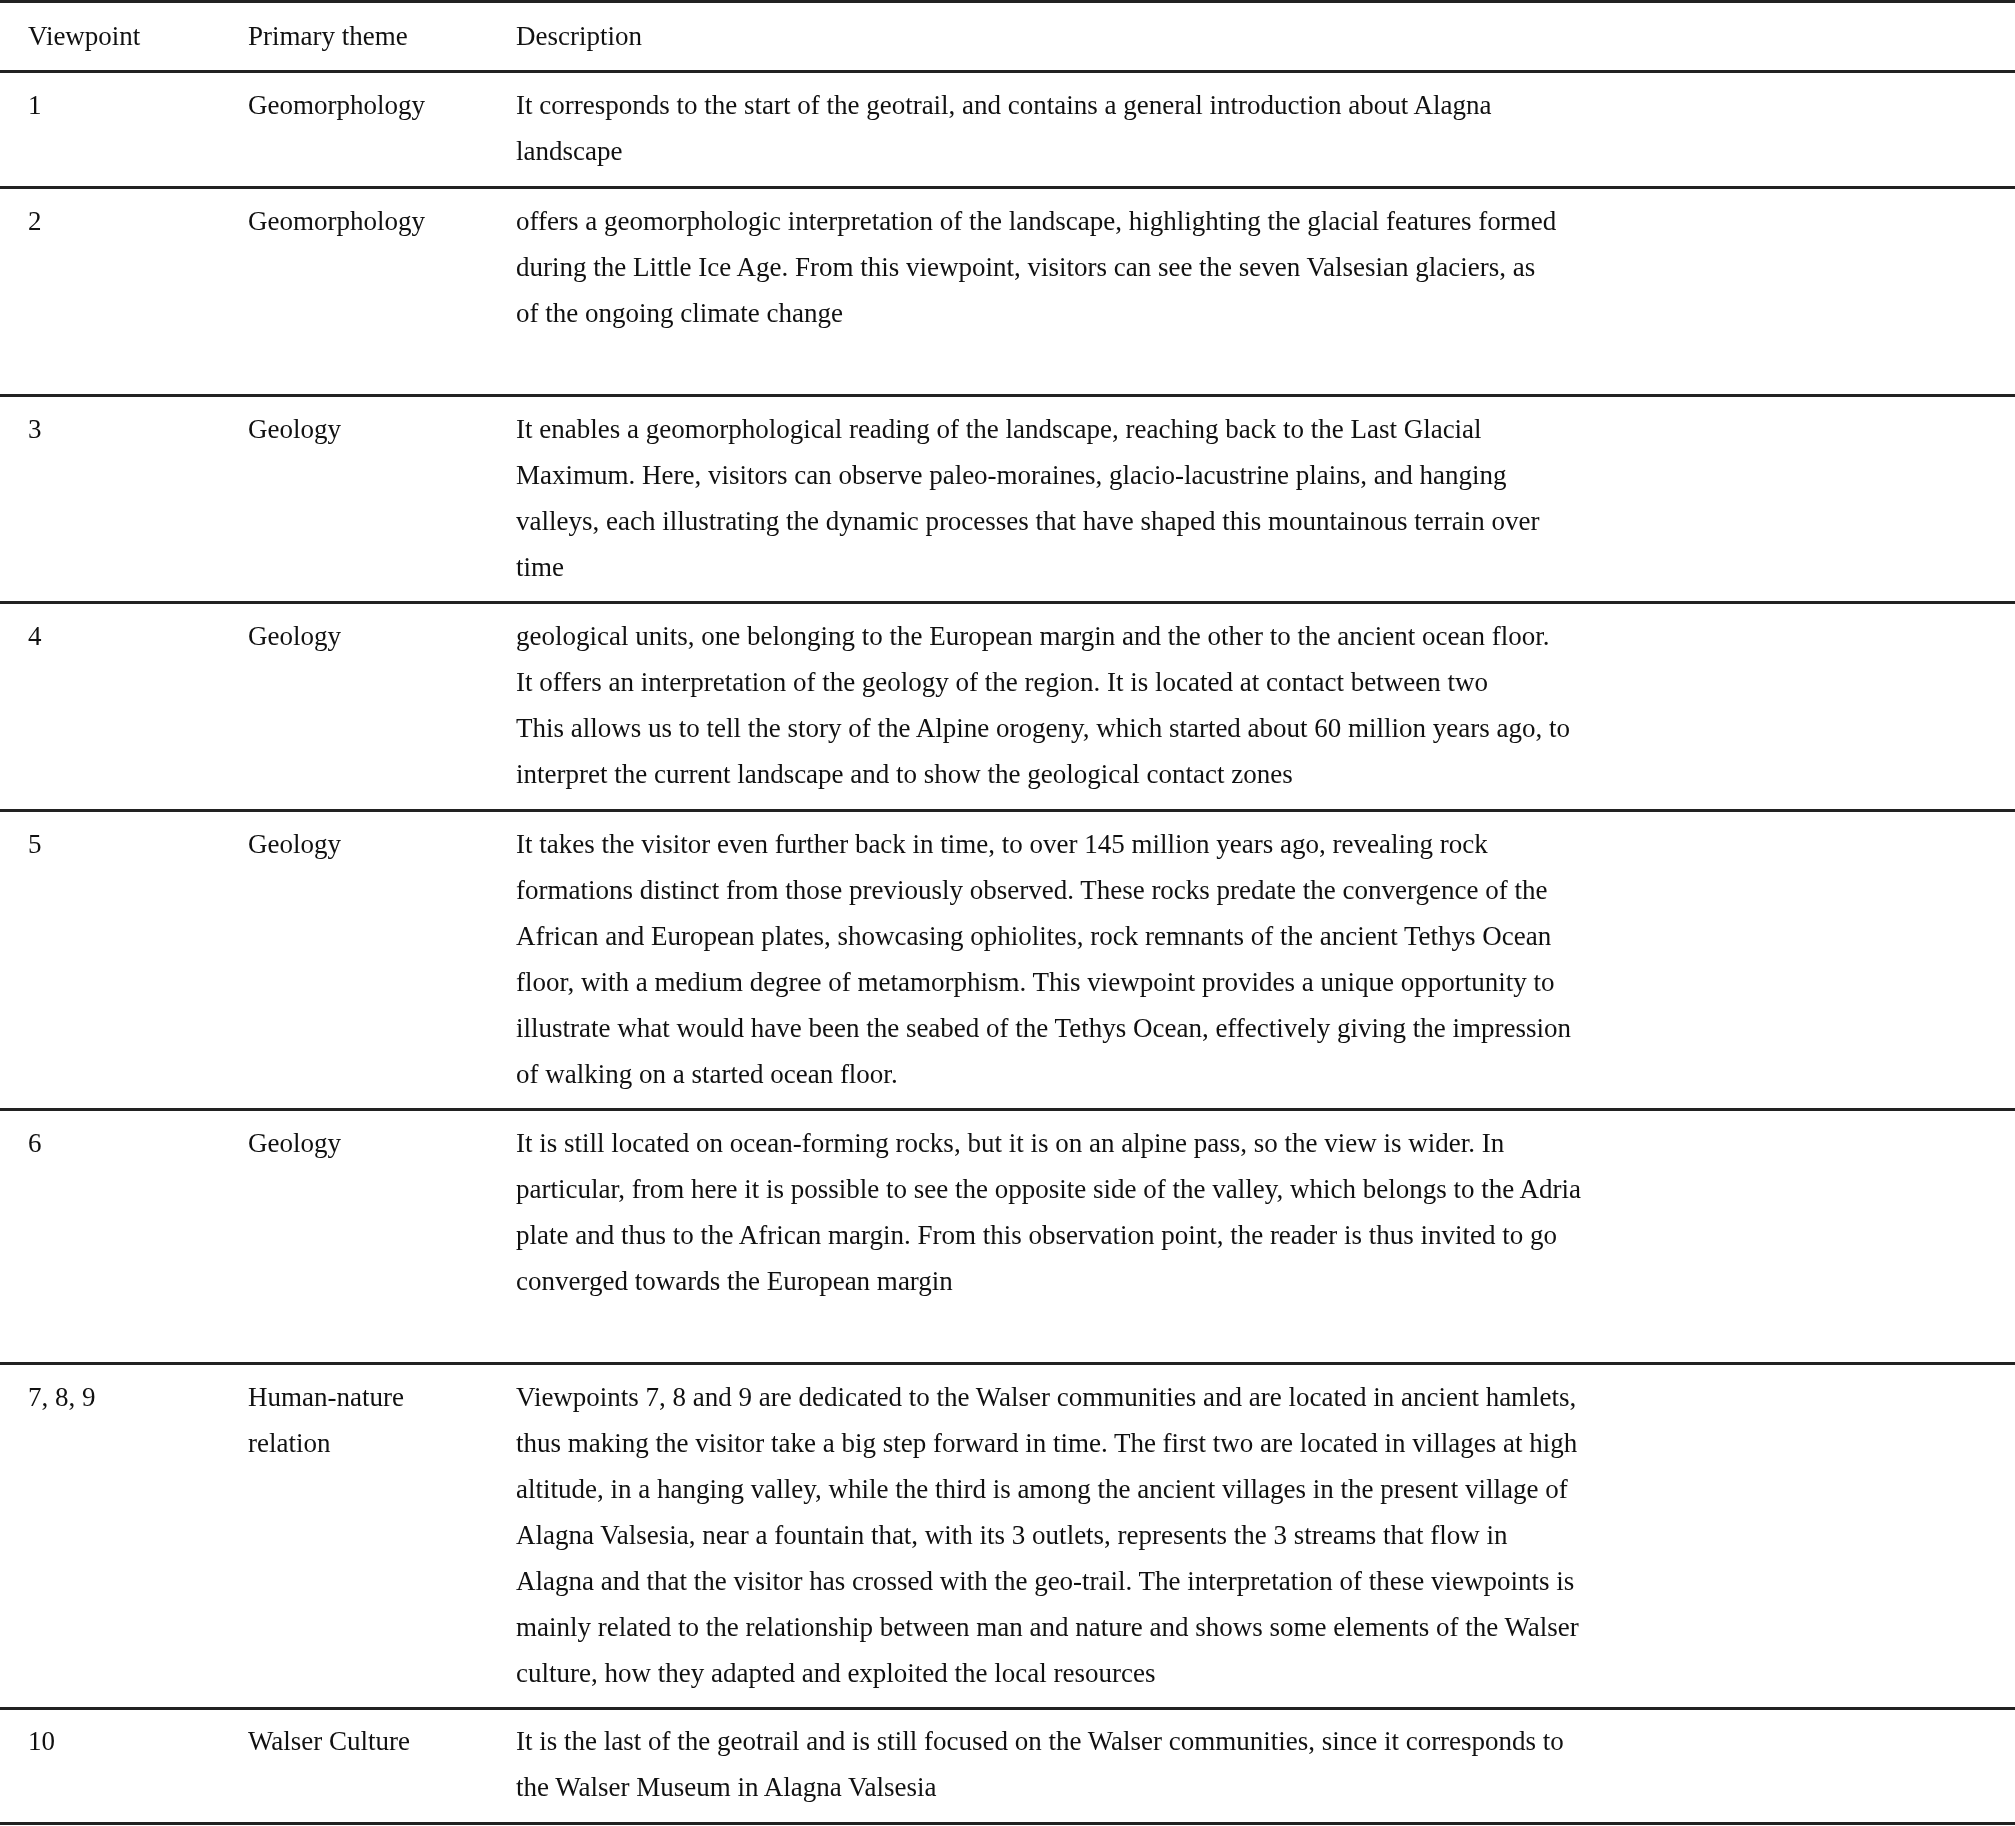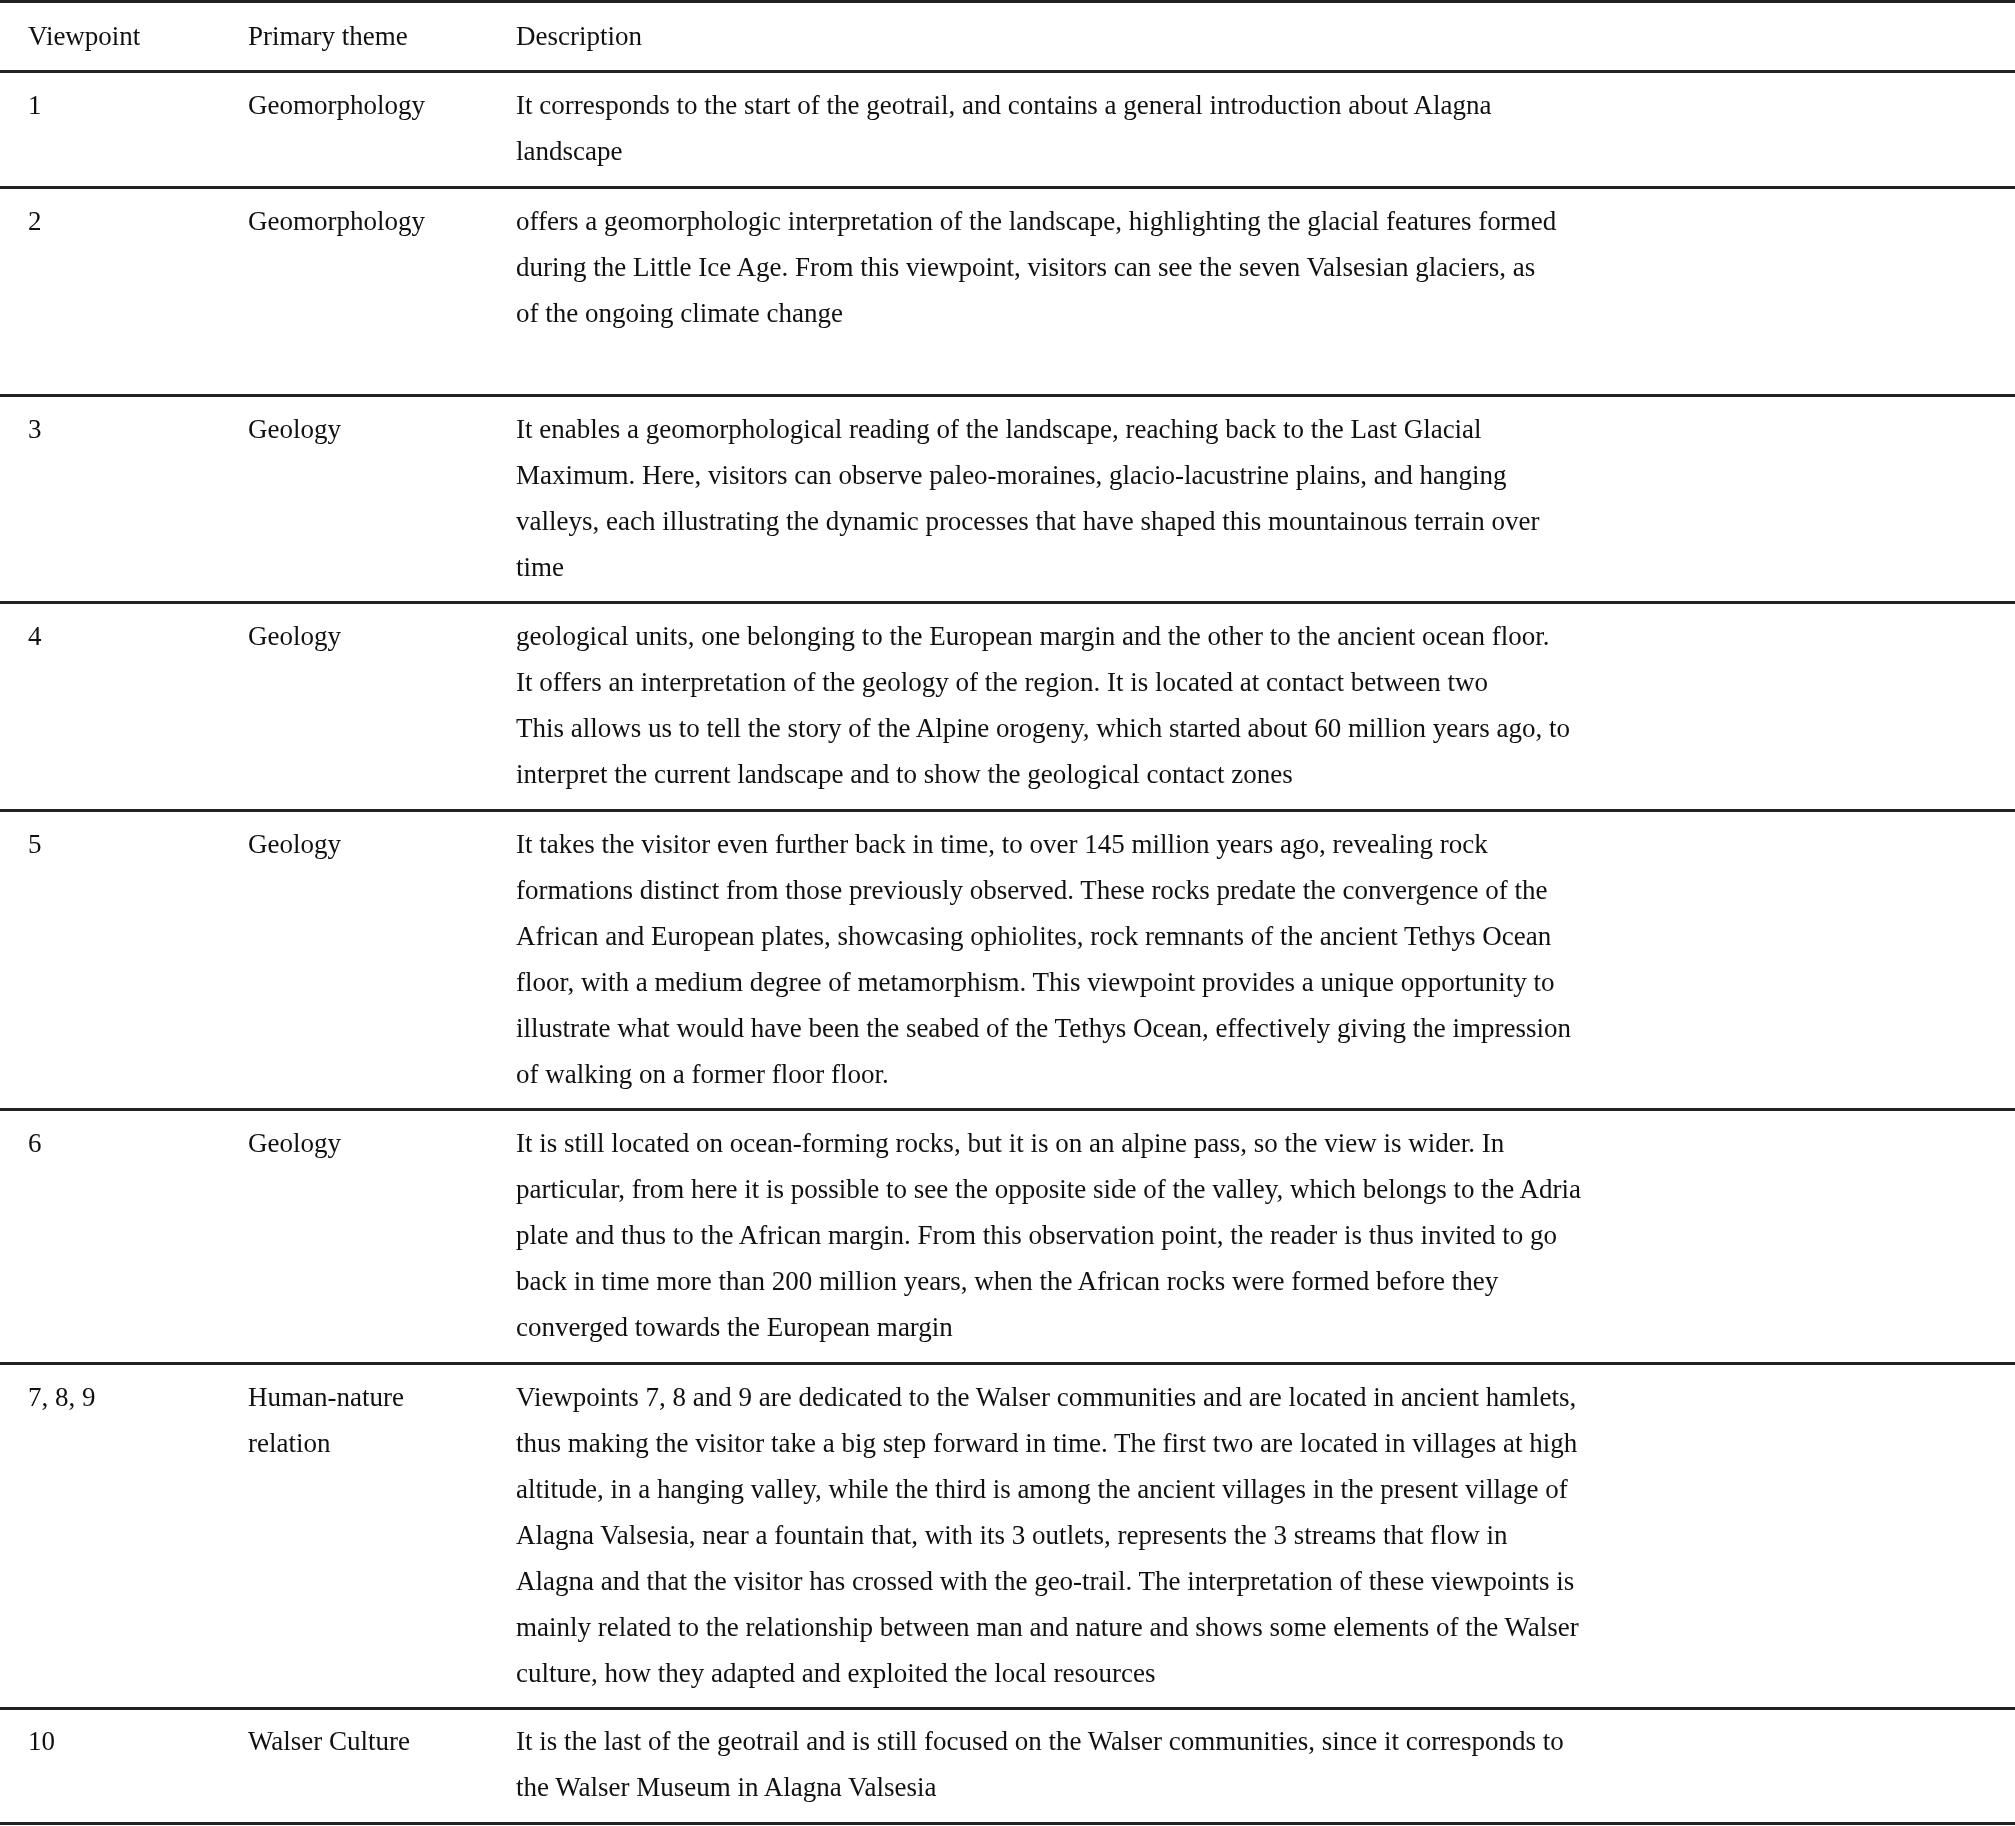--- a/index.html
+++ b/index.html
@@ -84,35 +84,34 @@
     <div class="cell c1">5</div>
     <div class="cell c2">
       <span class="line">Geology</span>
     </div>
     <div class="cell c3">
       <span class="line">It takes the visitor even further back in time, to over 145 million years ago, revealing rock</span>
       <span class="line">formations distinct from those previously observed. These rocks predate the convergence of the</span>
       <span class="line">African and European plates, showcasing ophiolites, rock remnants of the ancient Tethys Ocean</span>
       <span class="line">floor, with a medium degree of metamorphism. This viewpoint provides a unique opportunity to</span>
       <span class="line">illustrate what would have been the seabed of the Tethys Ocean, effectively giving the impression</span>
-      <span class="line">of walking on a former floor floor.</span>
+      <span class="line">of walking on a started ocean floor.</span>
     </div>
   </div>
   <div class="rule" style="top:1108px;"></div>
 
   <div class="row" style="top:1120px;">
     <div class="cell c1">6</div>
     <div class="cell c2">
       <span class="line">Geology</span>
     </div>
     <div class="cell c3">
       <span class="line">It is still located on ocean-forming rocks, but it is on an alpine pass, so the view is wider. In</span>
       <span class="line">particular, from here it is possible to see the opposite side of the valley, which belongs to the Adria</span>
       <span class="line">plate and thus to the African margin. From this observation point, the reader is thus invited to go</span>
-      <span class="line">back in time more than 200 million years, when the African rocks were formed before they</span>
       <span class="line">converged towards the European margin</span>
     </div>
   </div>
   <div class="rule" style="top:1362px;"></div>
 
   <div class="row" style="top:1374px;">
     <div class="cell c1">7, 8, 9</div>
     <div class="cell c2">
       <span class="line">Human-nature</span>
       <span class="line">relation</span>

